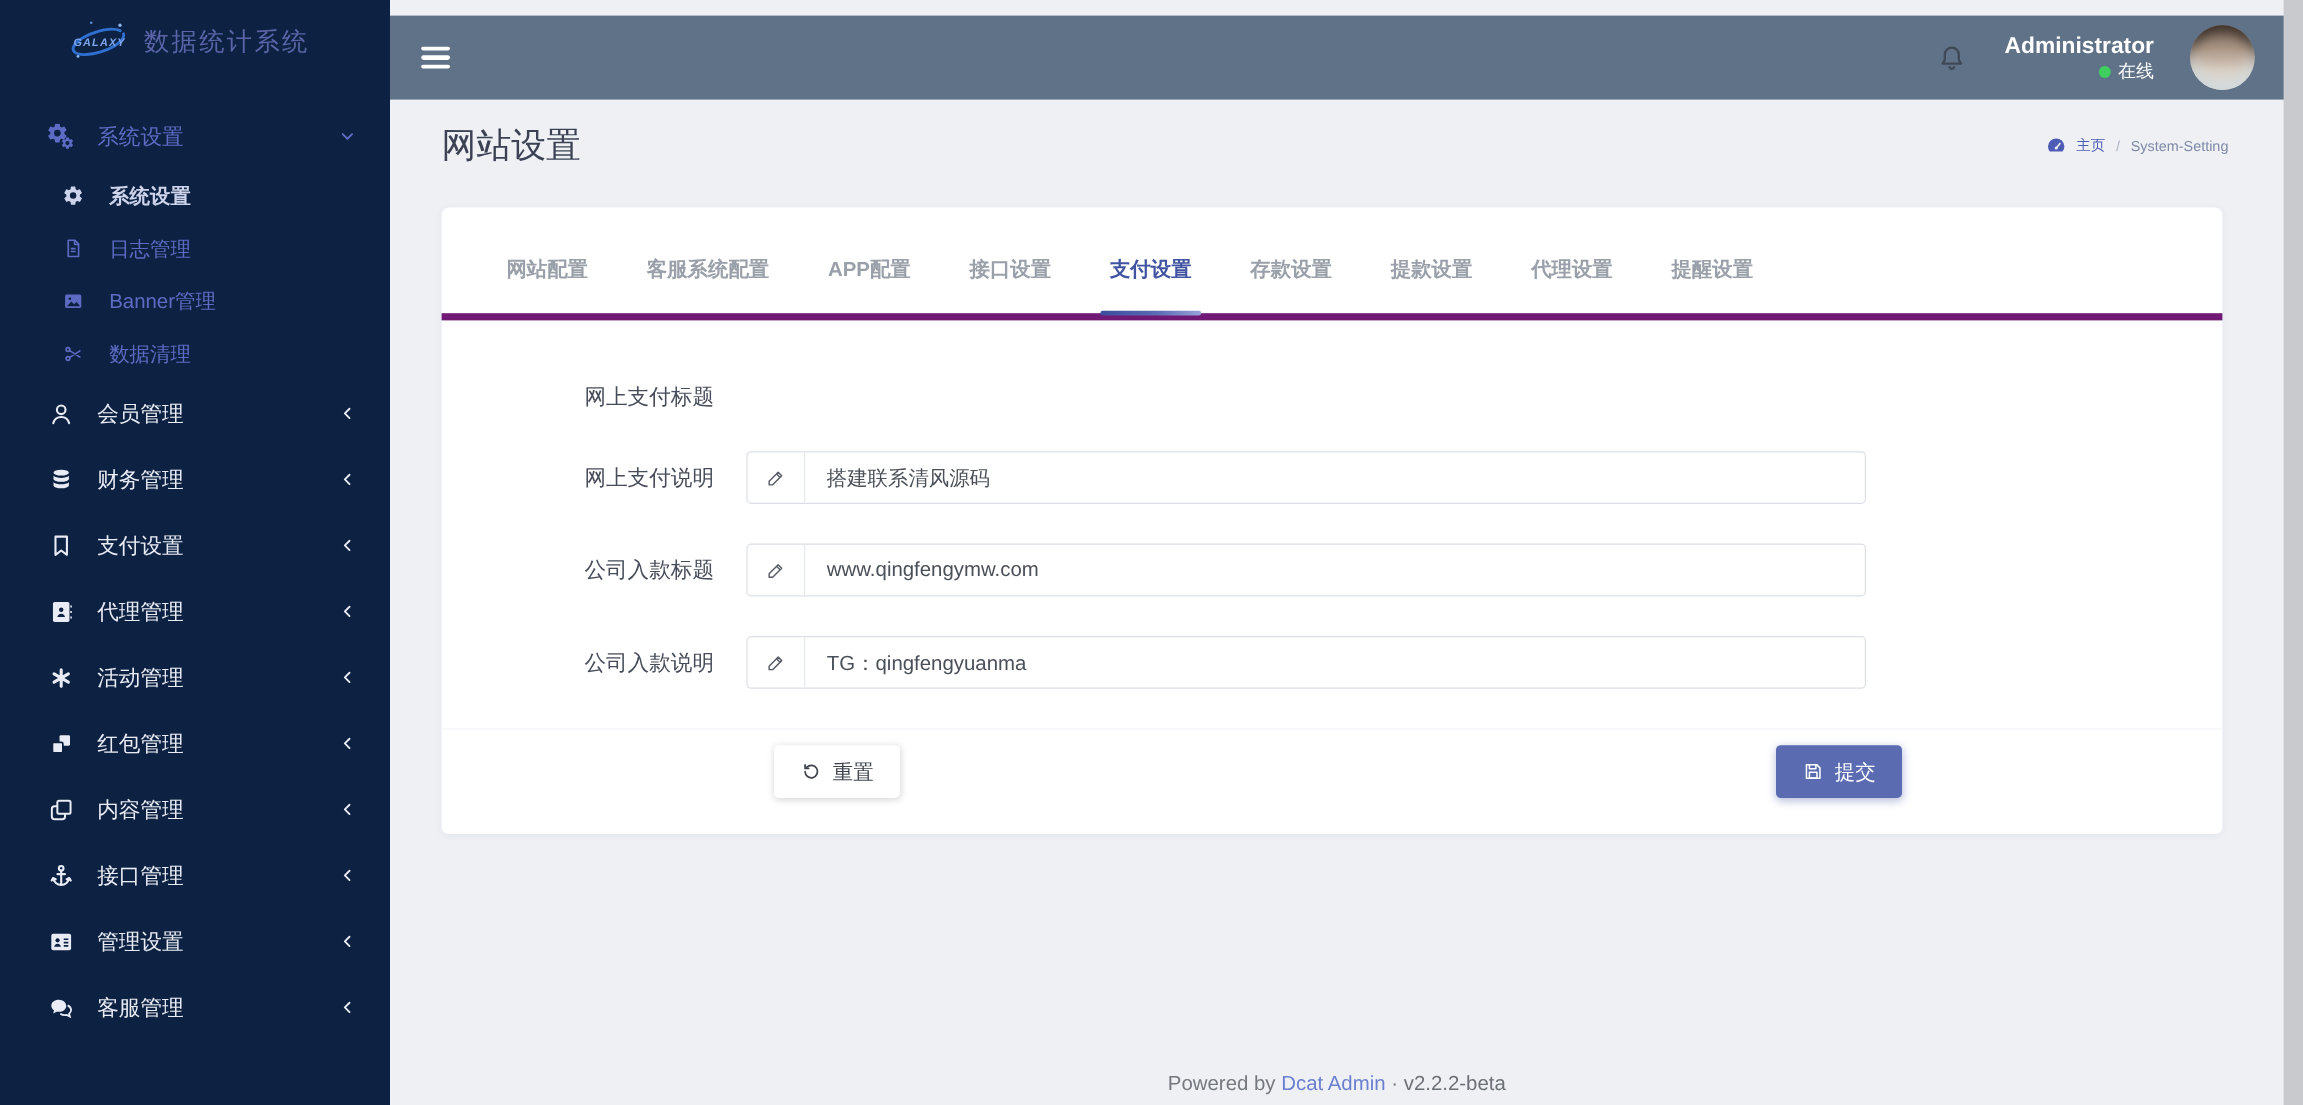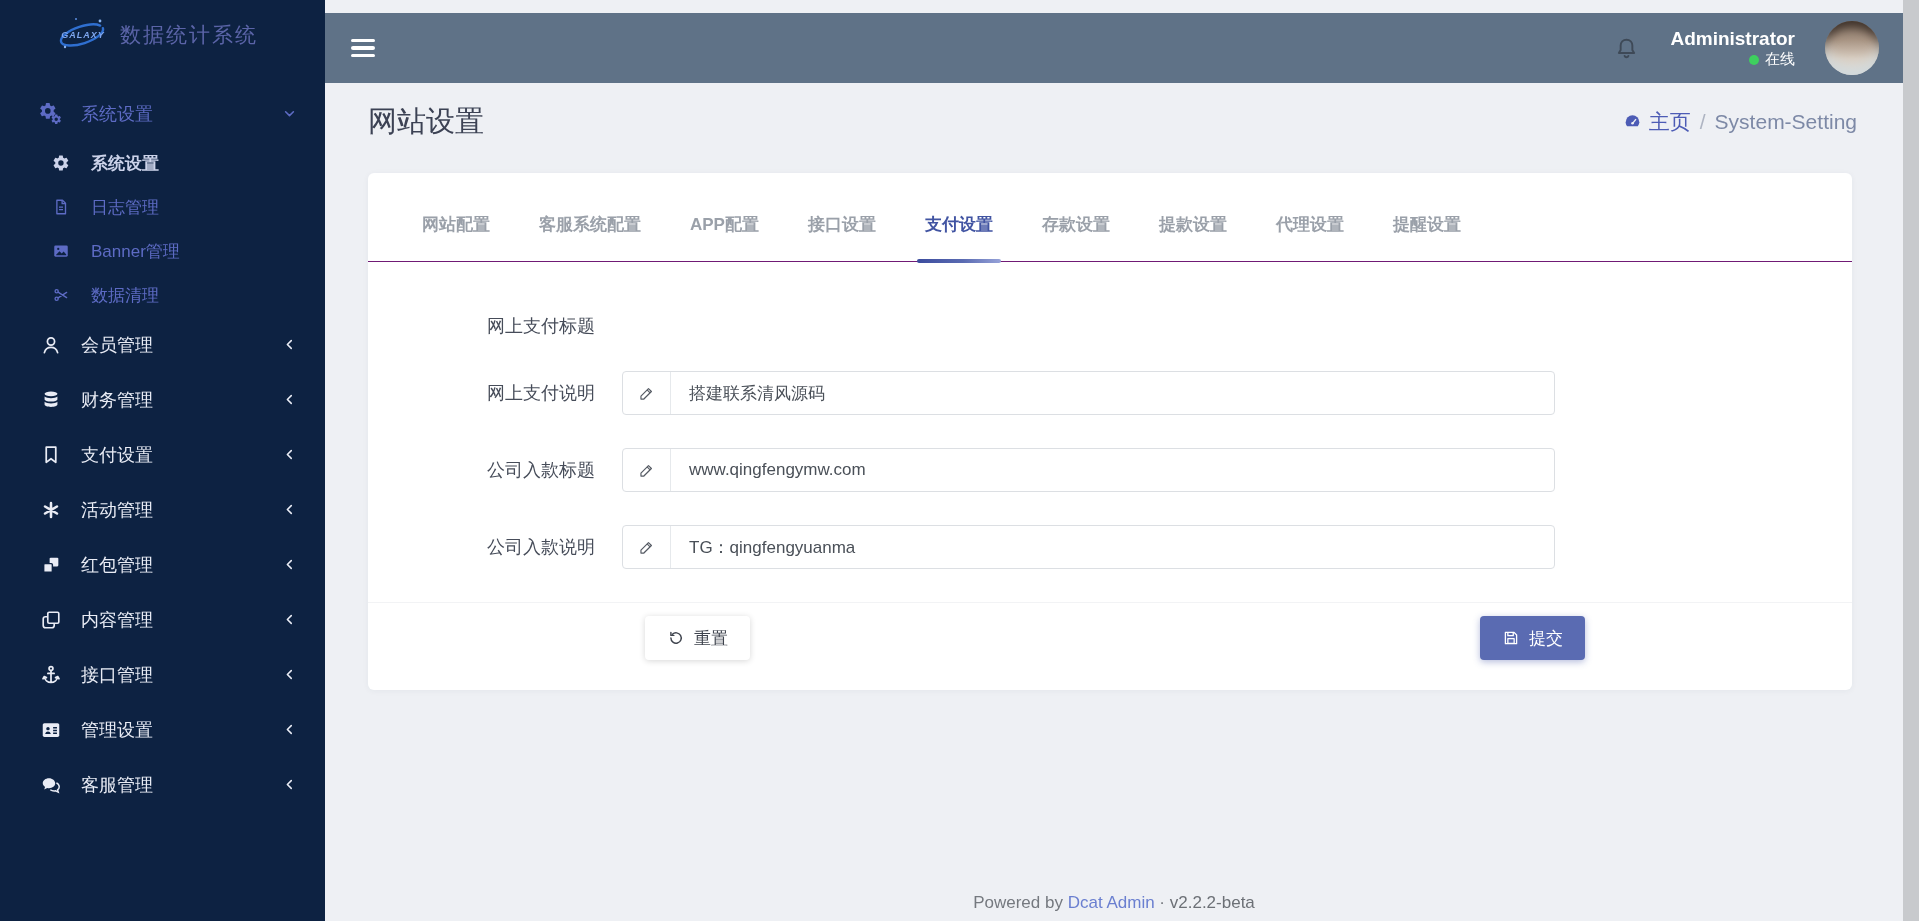--- a/index.html
+++ b/index.html
@@ -41,28 +41,28 @@
   .user-status{font-size:15px;display:flex;align-items:center;justify-content:flex-end;gap:6px;}
   .dot{width:10px;height:10px;border-radius:50%;background:var(--status-green);display:inline-block;}
   .avatar{width:54px;height:54px;border-radius:50%;cursor:pointer;flex:0 0 auto;
     background:linear-gradient(180deg,#7b6a5d 0%,#a89483 35%,#d9cdc0 70%,#e9e2d8 100%);
     box-shadow:inset 0 -14px 14px -6px #cfd8dc, inset 0 10px 10px -4px #40342c;}
 
   
   .main{position:absolute;left:325px;right:0;top:70px;bottom:0;}
   .page-header{height:103px;display:flex;align-items:center;justify-content:space-between;padding:0 62px 0 43px;}
   .page-title{font-size:29px;color:#3c4254;font-weight:400;}
-  .breadcrumb{display:flex;align-items:center;gap:9px;font-size:21px;}
+  .breadcrumb{display:flex;align-items:center;gap:9px;font-size:12px;}
   .bc-home{display:flex;align-items:center;gap:7px;color:var(--link);cursor:pointer;}
   .bc-home svg{width:19px;height:19px;}
   .bc-sep{color:#aeb4c2;}
   .bc-current{color:#7d89a6;}
 
   .card{margin:0 67px 0 43px;background:#fff;border-radius:6px;box-shadow:0 1px 6px rgba(40,50,80,.05);}
-  .tabs{display:flex;gap:49px;padding-left:54px;border-bottom:1px solid #701a75;}
+  .tabs{display:flex;gap:49px;padding-left:54px;border-bottom:6px solid #701a75;}
   .tab{padding:40px 0 25px;font-size:17px;font-weight:bold;color:#9aa0a9;cursor:pointer;position:relative;white-space:nowrap;}
   .tab.active{color:var(--tab-active);}
   .tab.active::after{content:"";position:absolute;left:-12%;width:124%;bottom:-2px;height:4px;border-radius:2px;
     background:linear-gradient(90deg,#3c4c9e 0%,#5a6bb2 55%,#97a3d9 100%);}
 
   .form{padding-top:52px;}
   .field-row{display:flex;align-items:center;margin-bottom:33px;}
   .field-label{width:254px;text-align:right;padding-right:27px;font-size:18px;color:#464c59;flex:0 0 auto;}
   .input-group{width:933px;height:44px;border:1px solid #dcdfe3;border-radius:4px;display:flex;align-items:stretch;background:#fff;overflow:hidden;}
   .input-prefix{width:48px;border-right:1px solid #e6e9ec;display:flex;align-items:center;justify-content:center;color:#565b64;flex:0 0 auto;}
@@ -178,20 +178,34 @@
             <path d="M14.5 6.5 9 12l5.5 5.5"></path>
           </svg></span>
       </li>
       <li class="m-item">
         <span class="m-ic">
           <svg viewBox="0 0 24 24" fill="none" stroke="currentColor" stroke-width="1.9" stroke-linejoin="round">
             <path d="M6.8 3.5h10.4V20l-5.2-3.9L6.8 20z"></path>
           </svg>
         </span>
         <span>支付设置</span>
+        <span class="m-chev"><svg viewBox="0 0 24 24" fill="none" stroke="currentColor" stroke-width="2.2" stroke-linecap="round" stroke-linejoin="round">
+            <path d="M14.5 6.5 9 12l5.5 5.5"></path>
+          </svg></span>
+      </li>
+      <li class="m-item">
+        <span class="m-ic">
+          <svg viewBox="0 0 24 24">
+            <rect x="4.5" y="3" width="15" height="18" rx="1.6" fill="currentColor"></rect>
+            <path d="M20.3 7h1.4M20.3 12h1.4M20.3 17h1.4" stroke="currentColor" stroke-width="1.8"></path>
+            <circle cx="12" cy="10" r="2" fill="#0d2242"></circle>
+            <path d="M8.5 16.5c.6-2 1.9-3 3.5-3s2.9 1 3.5 3z" fill="#0d2242"></path>
+          </svg>
+        </span>
+        <span>代理管理</span>
         <span class="m-chev"><svg viewBox="0 0 24 24" fill="none" stroke="currentColor" stroke-width="2.2" stroke-linecap="round" stroke-linejoin="round">
             <path d="M14.5 6.5 9 12l5.5 5.5"></path>
           </svg></span>
       </li>
       <li class="m-item">
         <span class="m-ic">
           <svg viewBox="0 0 24 24" fill="none" stroke="currentColor" stroke-width="2.8" stroke-linecap="round">
             <path d="M12 4.5v15M5.5 8.2l13 7.6M18.5 8.2l-13 7.6"></path>
           </svg>
         </span>

